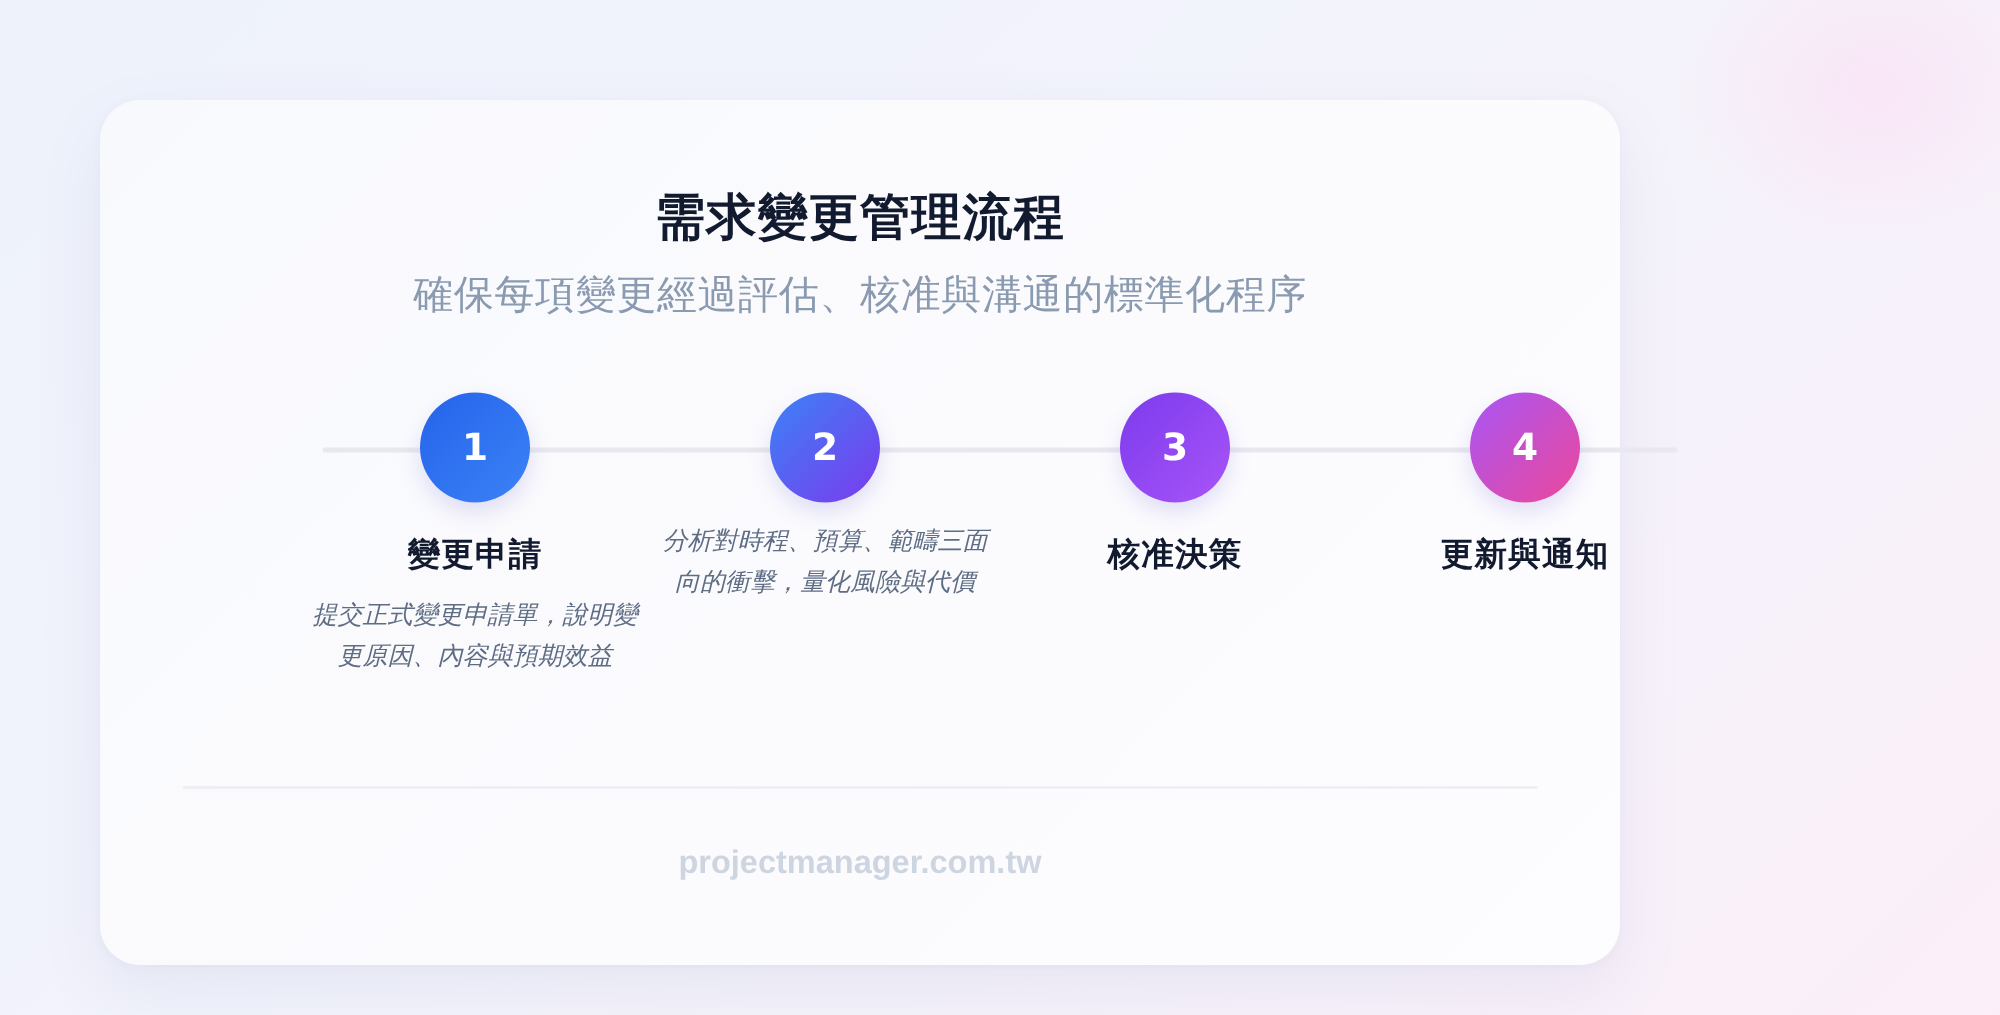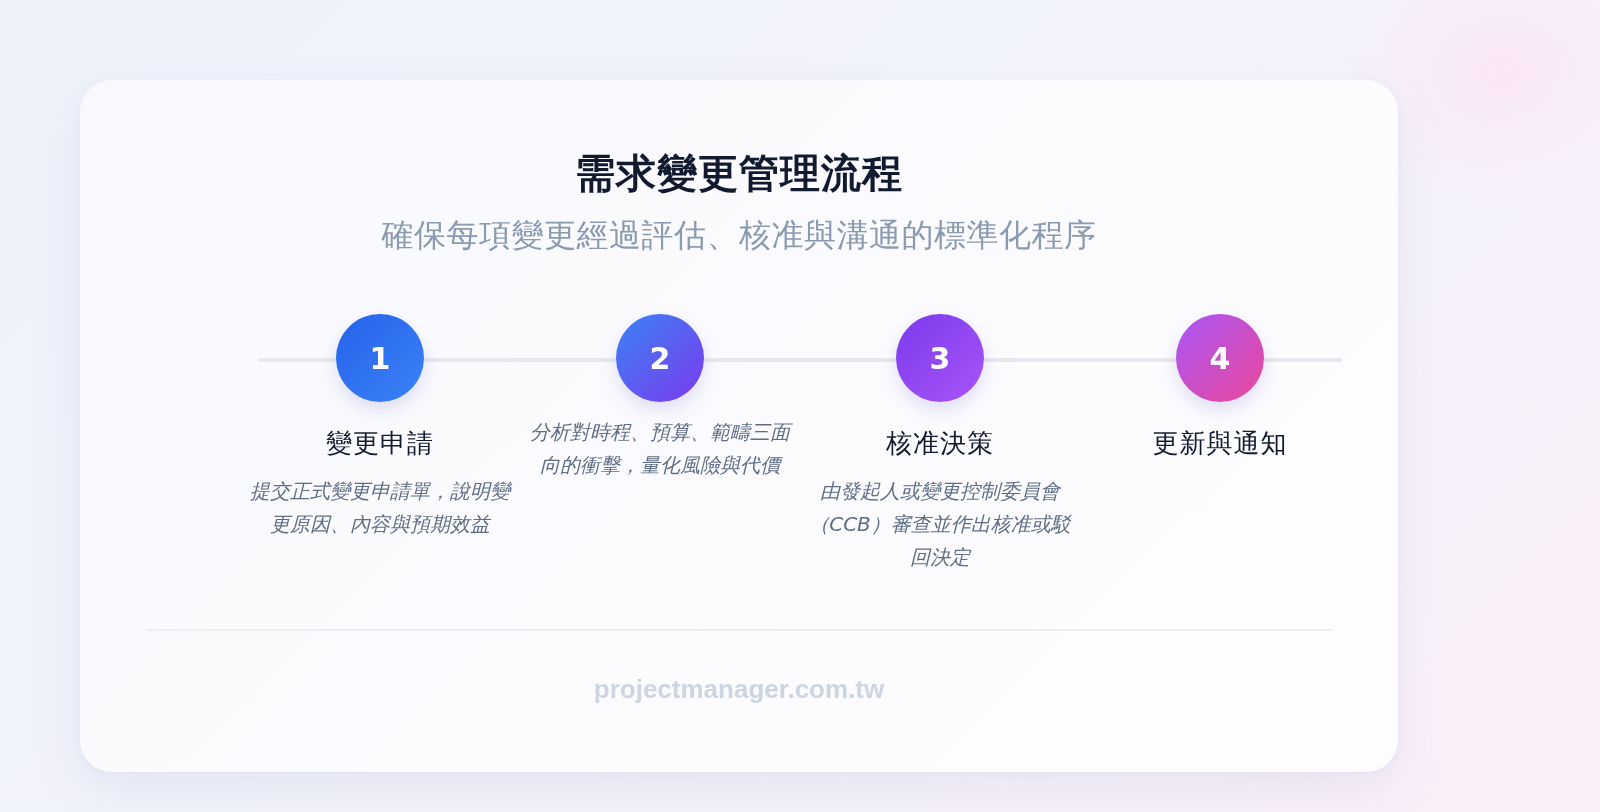--- a/index.html
+++ b/index.html
@@ -20,21 +20,21 @@
       top: -60px;
       width: 320px;
       height: 260px;
       background: radial-gradient(ellipse at center, rgba(252,225,245,0.7), rgba(252,225,245,0) 70%);
       pointer-events: none;
     }
     .card {
       position: absolute;
       left: 80px;
       top: 80px;
-      width: 1318px;
+      width: 1216px;
       height: 692px;
       border-radius: 32px;
       background: linear-gradient(135deg, #f8f9fd 0%, #fbfbfe 50%, #fdfcfe 100%);
       box-shadow: 0 20px 50px rgba(120, 130, 180, 0.10), 0 2px 8px rgba(120,130,180,0.05);
     }
     .title {
       position: absolute;
       left: 0;
       right: 0;
       top: 66px;
@@ -87,21 +87,21 @@
       color: #ffffff;
       font-size: 30px;
       font-weight: bold;
       box-shadow: 0 8px 18px rgba(100, 90, 200, 0.18);
       position: relative;
       z-index: 2;
     }
     .step-title {
       margin-top: 24px;
       font-size: 26px;
-      font-weight: normal;
+      font-weight: bold;
       color: #111a2e;
       letter-spacing: 1px;
     }
     .step-desc {
       margin-top: 14px;
       font-size: 20px;
       line-height: 33px;
       color: #5e6d84;
       padding: 0 2px;
       font-style: italic;
@@ -151,21 +151,20 @@
         <span>2</span>
       </div>
       <div class="step-desc">分析對時程、預算、範疇三面向的衝擊，量化風險與代價</div>
     </div>
 
     <div class="step" style="left:725px;">
       <div class="step-circle" style="background: linear-gradient(135deg, #7c3aed 0%, #a855f7 100%);">
         <span>3</span>
       </div>
       <div class="step-title">核准決策</div>
-      <div class="step-desc">由發起人或變更控制委員會（CCB）審查並作出核准或駁回決定</div>
     </div>
 
     <div class="step" style="left:1005px;">
       <div class="step-circle" style="background: linear-gradient(135deg, #a855f7 0%, #ec4899 100%);">
         <span>4</span>
       </div>
       <div class="step-title">更新與通知</div>
     </div>
   </div>
 

